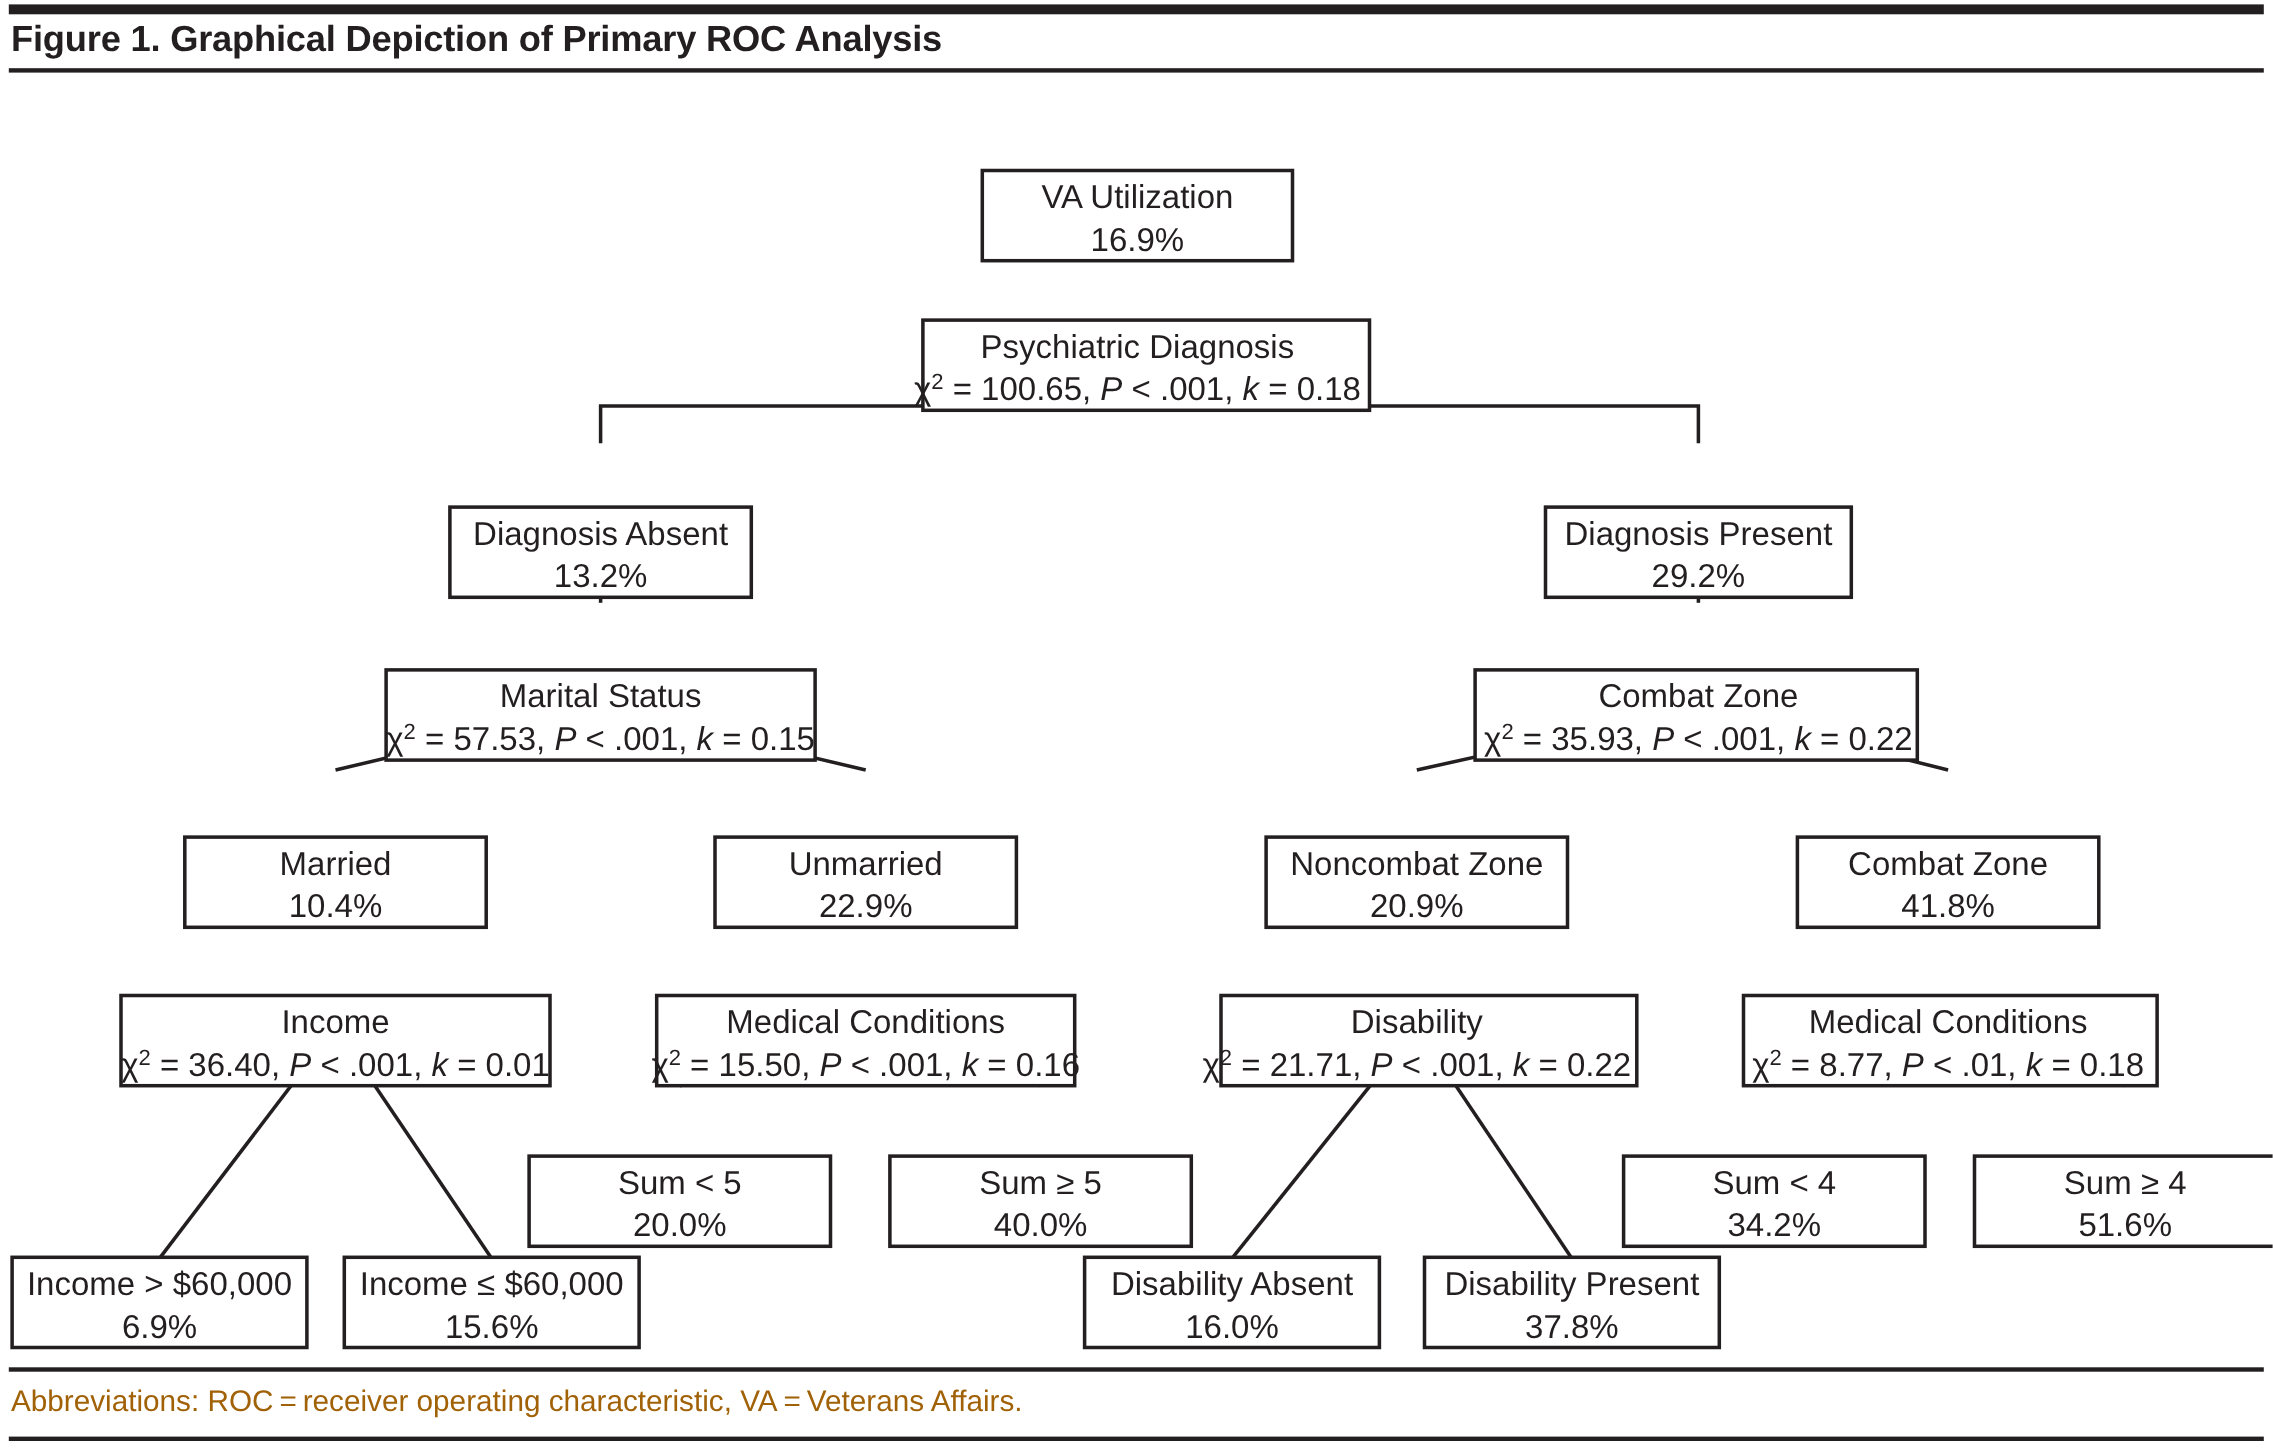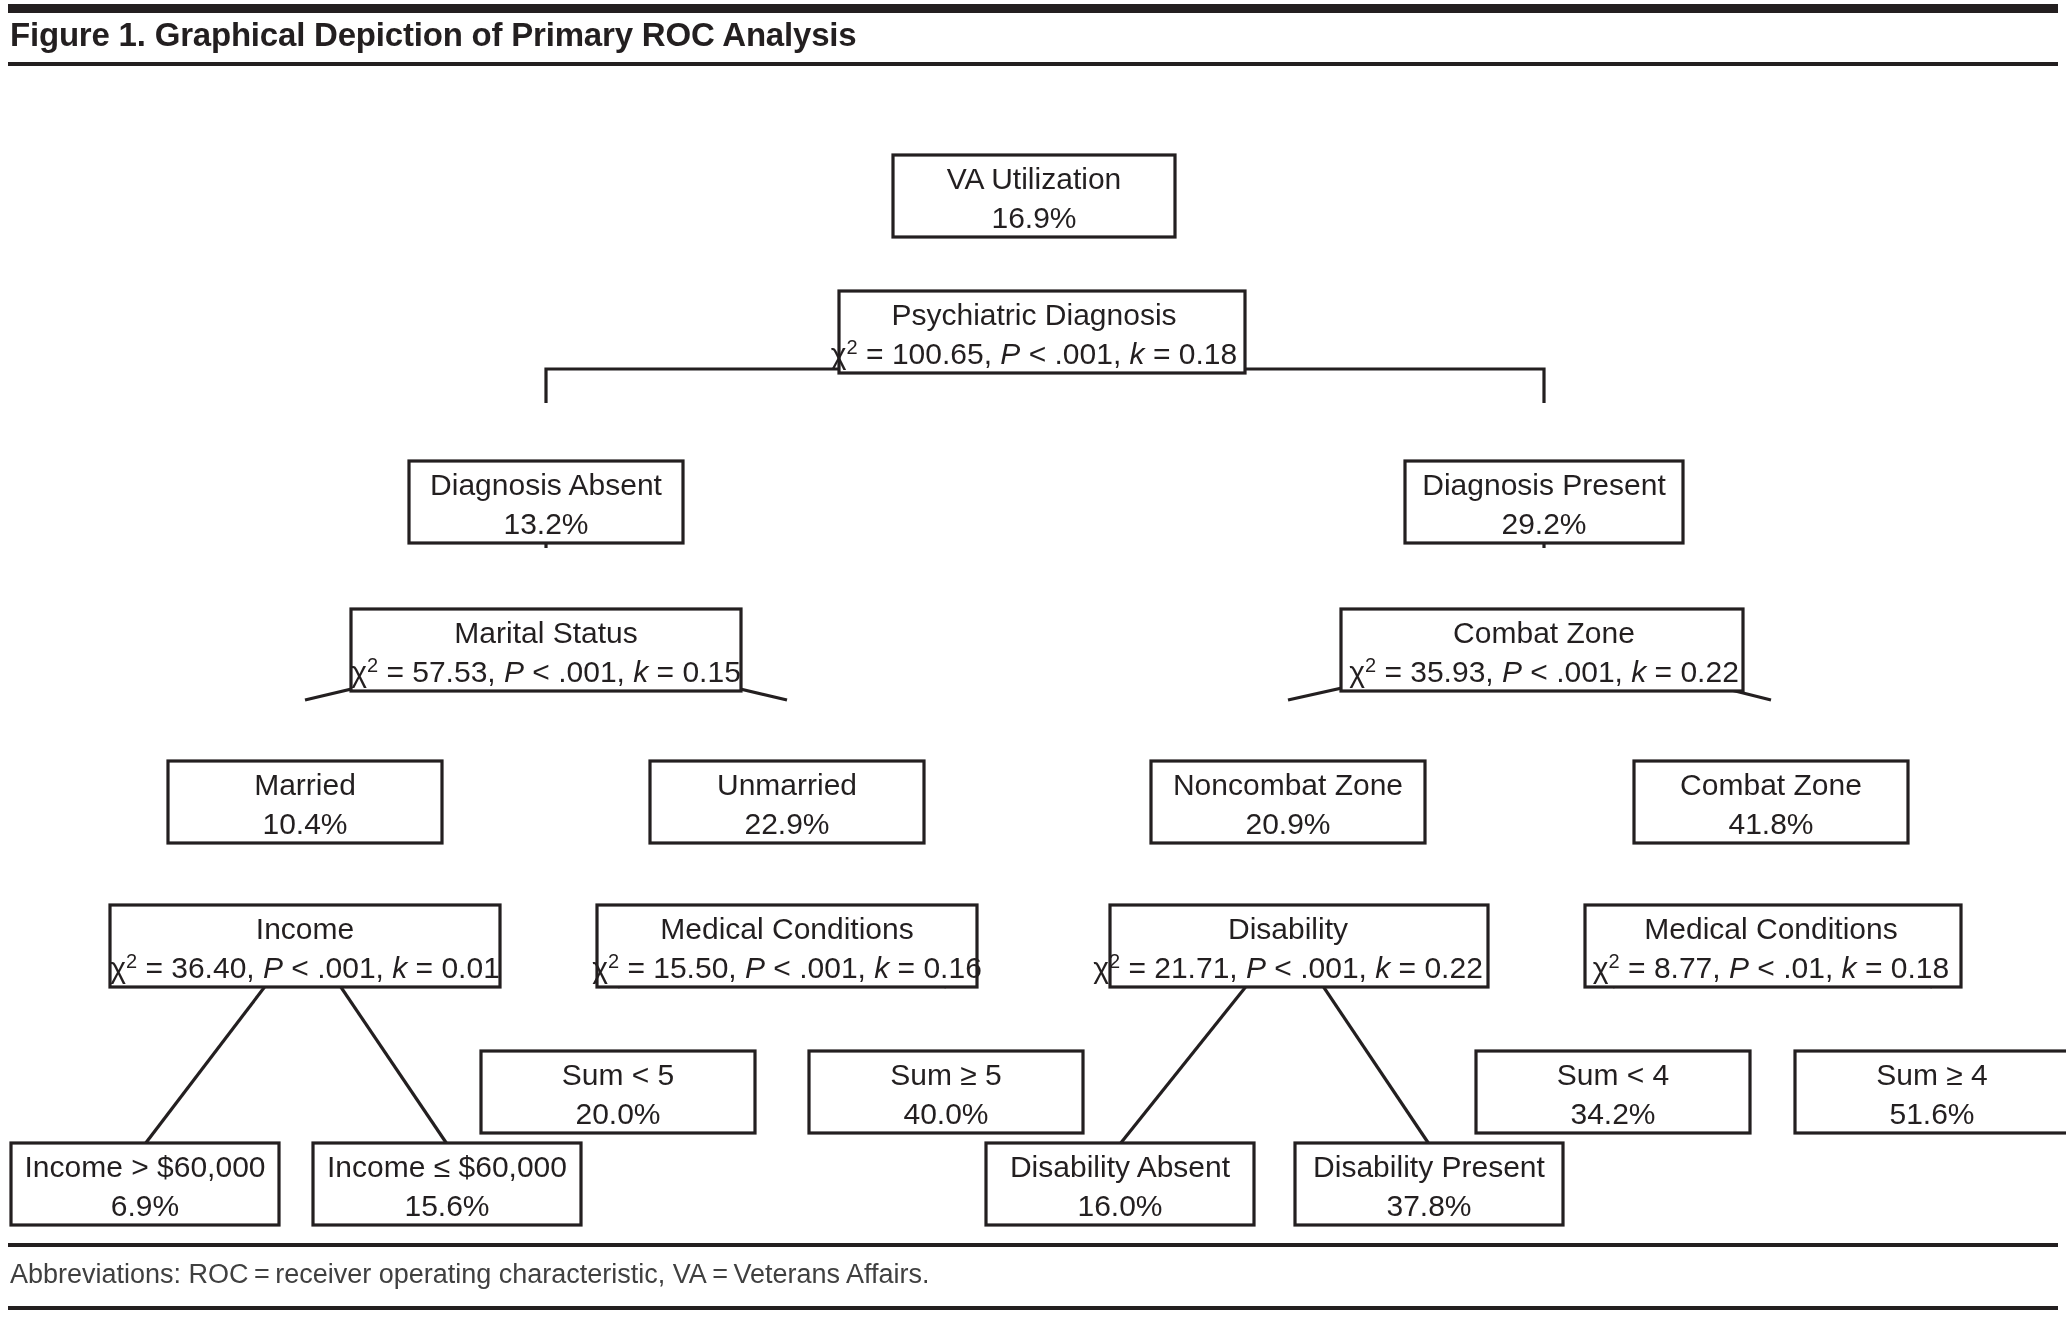--- a/index.html
+++ b/index.html
@@ -61,21 +61,21 @@
     letter-spacing: -0.2px;
     white-space: nowrap;
     color: #231f20;
   }
   .abbrev {
     position: absolute;
     left: 10px;
     top: 1259px;
     font-size: 27px;
     white-space: nowrap;
-    color: #404040;
+    color: #a16207;
     text-align: center;
   }
   svg#tree {
     position: absolute;
     left: 0;
     top: 66px;
     width: 2066px;
     height: 1175px;
     display: block;
   }

